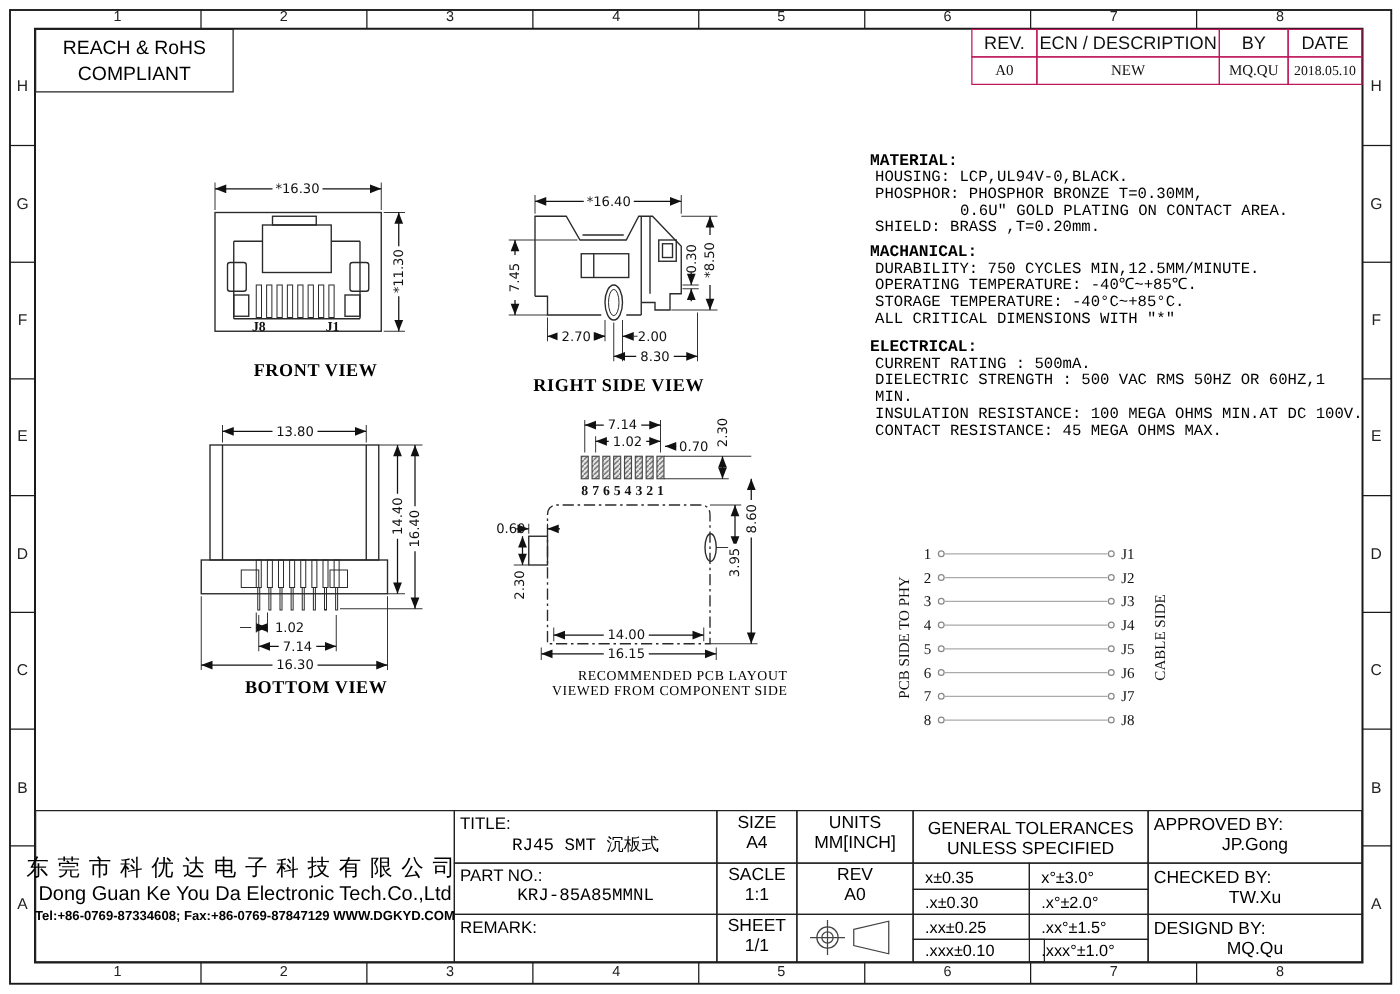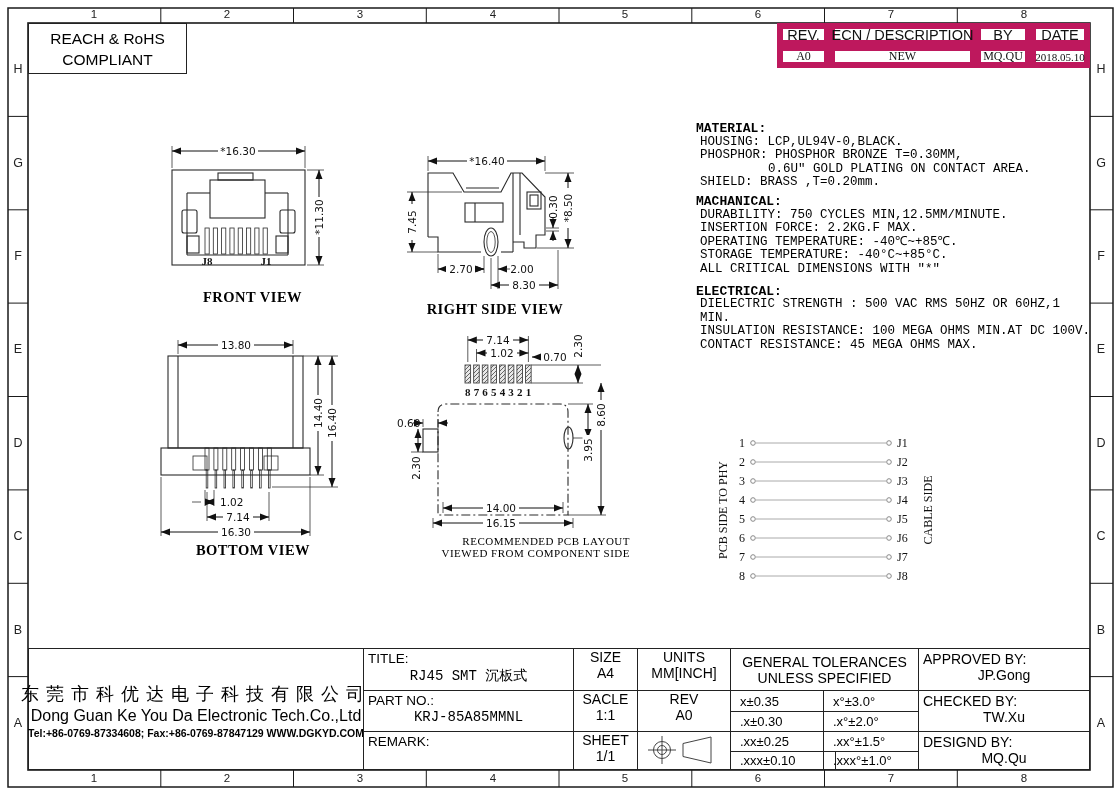--- a/index.html
+++ b/index.html
@@ -18,21 +18,21 @@
   .wbg{fill:#fff;}
   
   .gridnum{position:absolute;font-size:11.5px;color:#222;transform:translateX(-50%);}
   .gridlet{position:absolute;font-size:12.5px;color:#222;width:18px;text-align:center;}
   
   #compliance{left:28px;top:23px;width:157px;height:49px;border:1px solid #222;
       display:flex;flex-direction:column;align-items:center;justify-content:center;
       font-size:15.5px;line-height:21px;color:#000;text-align:center;}
   
   #revtable{left:777px;top:23px;width:313px;height:45px;font-size:14px;}
-  #revtable .cell{position:absolute;border:6px solid #be185d;box-sizing:border-box;
+  #revtable .cell{position:absolute;border:1px solid #be185d;box-sizing:border-box;
       display:flex;align-items:center;justify-content:center;white-space:nowrap;}
   #revtable .hdr{font-size:14.5px;}
   #revtable .dat{font-family:"Liberation Serif",serif;font-size:12px;}
   
   #notes{left:696px;top:122px;width:400px;font-family:Liberation Mono, monospace;
       font-size:12.5px;line-height:13.6px;color:#000;}
   #notes .nhead{font-weight:bold;font-size:13px;}
   #notes .nline{padding-left:4px;}
   #notes .indent{padding-left:72px;}
   #notes .gap{height:5px;}
@@ -154,26 +154,26 @@
 
   <div id="notes" class="abs">
     <div class="nhead">MATERIAL:</div>
     <div class="nline">HOUSING: LCP,UL94V-0,BLACK.</div>
     <div class="nline">PHOSPHOR: PHOSPHOR BRONZE T=0.30MM,</div>
     <div class="nline indent">0.6U" GOLD PLATING ON CONTACT AREA.</div>
     <div class="nline">SHIELD: BRASS ,T=0.20mm.</div>
     <div class="gap"></div>
     <div class="nhead">MACHANICAL:</div>
     <div class="nline">DURABILITY: 750 CYCLES MIN,12.5MM/MINUTE.</div>
-    <div class="nline">INSERTION FORCE: 2.2KG.F MAX.</div>
     <div class="nline">OPERATING TEMPERATURE: -40℃~+85℃.</div>
     <div class="nline">STORAGE TEMPERATURE: -40°C~+85°C.</div>
     <div class="nline">ALL CRITICAL DIMENSIONS WITH "*"</div>
     <div class="gap2"></div>
     <div class="nhead">ELECTRICAL:</div>
+    <div class="nline">CURRENT RATING : 500mA.</div>
     <div class="nline">DIELECTRIC STRENGTH : 500 VAC RMS 50HZ OR 60HZ,1 MIN.</div>
     <div class="nline">INSULATION RESISTANCE: 100 MEGA OHMS MIN.AT DC 100V.</div>
     <div class="nline">CONTACT RESISTANCE: 45 MEGA OHMS MAX.</div>
   </div>
 
   <svg class="abs" style="left:150px;top:133px" width="205" height="160">
     <g class="geo">
       <rect x="22" y="37" width="133" height="95"></rect>
       <rect x="68" y="40" width="35" height="7"></rect>
       <rect x="60" y="47" width="55" height="38"></rect>

